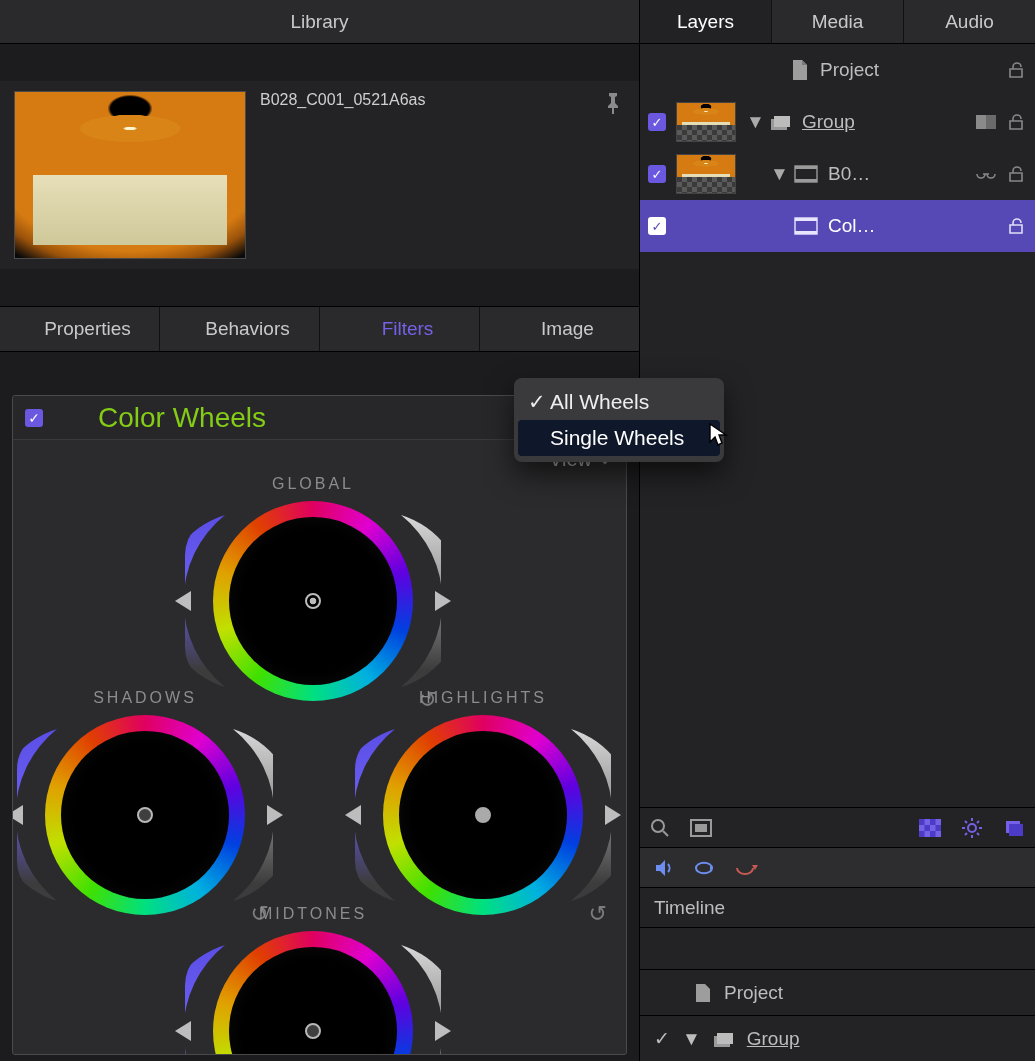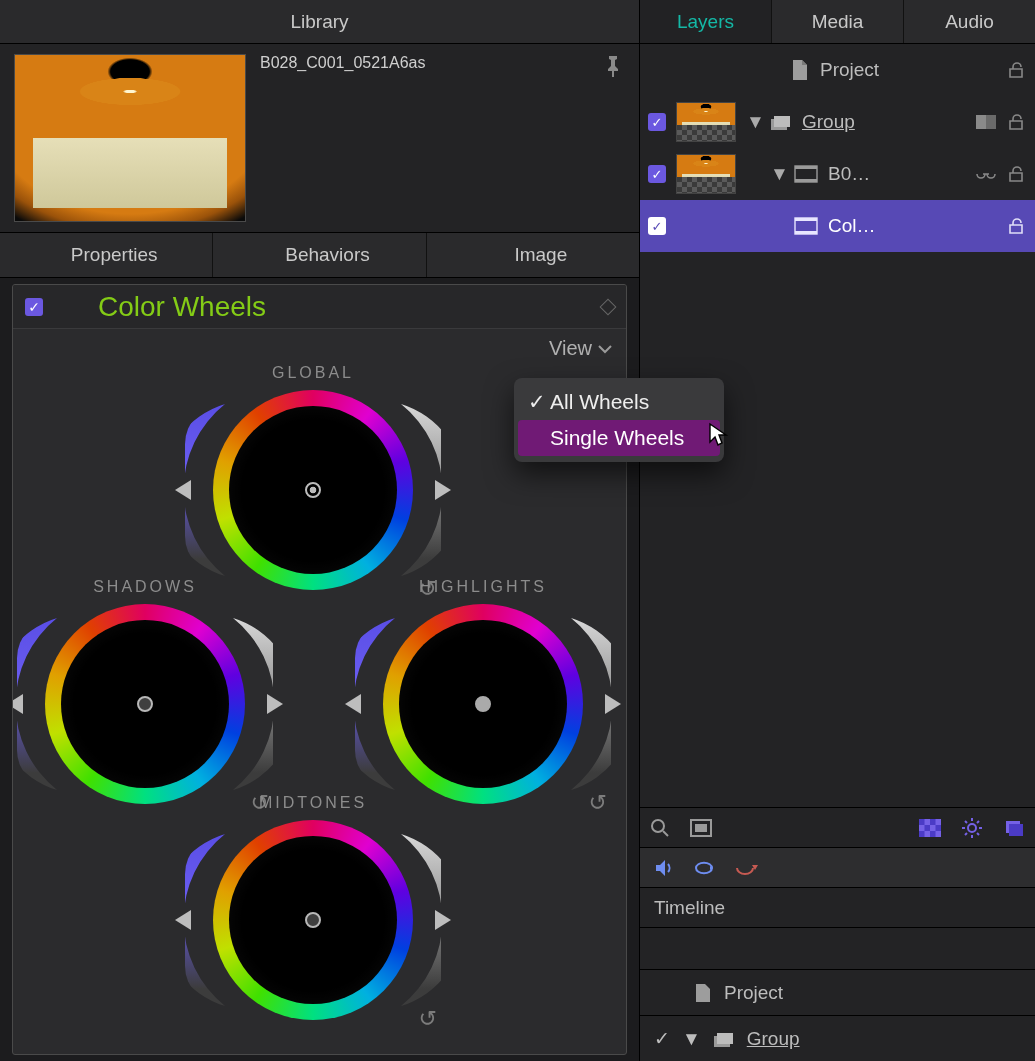--- a/index.html
+++ b/index.html
@@ -3,21 +3,21 @@
 <meta charset="utf-8">
 <style>
   * { box-sizing: border-box; margin: 0; padding: 0; font-family: -apple-system, "Helvetica Neue", Arial, sans-serif; }
   body {
     width: 1035px; height: 1061px;
     background: #1c1c1e; color: #d0d0d0;
     overflow: hidden; position: relative;
     font-size: 19px;
   }
   .main { display: flex; height: 100%; }
-  .left { width: 640px; display: flex; flex-direction: column; border-right: 1px solid #000; }
+  .left { width: 640px; display: flex; flex-direction: column; border-right: 1px solid #000; gap: 37px; }
   .right { flex: 1; display: flex; flex-direction: column; background:#232325; }
 
   
   .toptabs { display: flex; height: 44px; background: #2a2a2c; border-bottom: 1px solid #000; }
   .toptabs .tab { flex: 1; display:flex; align-items:center; justify-content:center; color:#c9c9c9; cursor:pointer; }
   .toptabs .tab.active { color:#7561e6; background:#222224; font-weight:500; }
   .toptabs .tab + .tab { border-left:1px solid #111; }
 
   
   .cliphead { display:flex; padding:10px 14px 10px 14px; gap:14px; background:#232325; }
@@ -64,27 +64,27 @@
   }
   .tri { position:absolute; width:0; height:0; border-top:10px solid transparent; border-bottom:10px solid transparent; }
   .tri.l { left:-38px; top:90px; border-right:16px solid #bdbdbd;}
   .tri.r { right:-38px; top:90px; border-left:16px solid #bdbdbd;}
   .reset { position:absolute; right:-24px; bottom:-12px; color:#7c7c7c; font-size:22px; cursor:pointer; }
 
   
   .popup { position:absolute; left:514px; top:378px; width:210px; background:#3a3a3c; border-radius:8px; box-shadow:0 12px 28px rgba(0,0,0,.6); padding:6px 0; z-index:50; }
   .popup .item { display:flex; align-items:center; padding:6px 14px; color:#eee; font-size:21px; cursor:pointer; }
   .popup .item .chkmk { width:22px; color:#eee; }
-  .popup .item.sel { background:#701a75; color:#fff; border-radius:4px; margin:0 4px; padding:6px 10px; }
+  .popup .item.sel { background:#0f172a; color:#fff; border-radius:4px; margin:0 4px; padding:6px 10px; }
   .cursor { position:absolute; left:708px; top:422px; z-index:60; }
 
   
   .layers-tabs { display:flex; height:44px; background:#2a2a2c; border-bottom:1px solid #000; }
   .layers-tabs .tab { flex:1; display:flex; align-items:center; justify-content:center; color:#c9c9c9; cursor:pointer; }
-  .layers-tabs .tab.active { color:#14b8a6; background:#222224; font-weight:500;}
+  .layers-tabs .tab.active { color:#ffffff; background:#222224; font-weight:500;}
   .layers-tabs .tab + .tab { border-left:1px solid #111; }
 
   .layers-list { flex:1; background:#232325; overflow:hidden; }
   .lrow { display:flex; align-items:center; height:52px; padding:0 8px; gap:10px; }
   .lrow.selected { background:#5749b5; color:#fff; }
   .lrow .vis { width:18px; height:18px; border-radius:3px; background:#6b58e0; display:flex; align-items:center; justify-content:center; color:#fff; font-size:13px; }
   .lrow .thumbmini { width:60px; height:40px; background:#000; position:relative; overflow:hidden; border:1px solid #444; }
   .lrow .disclose { color:#aaa; width:14px; }
   .lrow .icon { color:#aaa; }
   .lrow .name { flex:1; color:#bdbdbd; white-space:nowrap; overflow:hidden; text-overflow:ellipsis; }
@@ -143,20 +143,21 @@
       <div class="pin">
         <svg width="16" height="22" viewBox="0 0 16 22">
             <path d="M4 0h8v3l-2 1v6l3 3v2H3v-2l3-3V4L4 3z M7 15h2v6h-2z" fill="#8a8a8a"></path>
           </svg>
       </div>
     </div>
 
     <div class="subtabs">
       <div class="stab">Properties</div>
       <div class="stab">Behaviors</div>
+      <div class="stab active">Filters</div>
       <div class="stab">Image</div>
     </div>
 
     <div class="inspector-body">
       <div class="panel">
         <div class="panel-head">
           <div class="chk">✓</div>
           <div class="panel-title">Color Wheels</div>
           <div class="keyframe-diamond"></div>
         </div>

